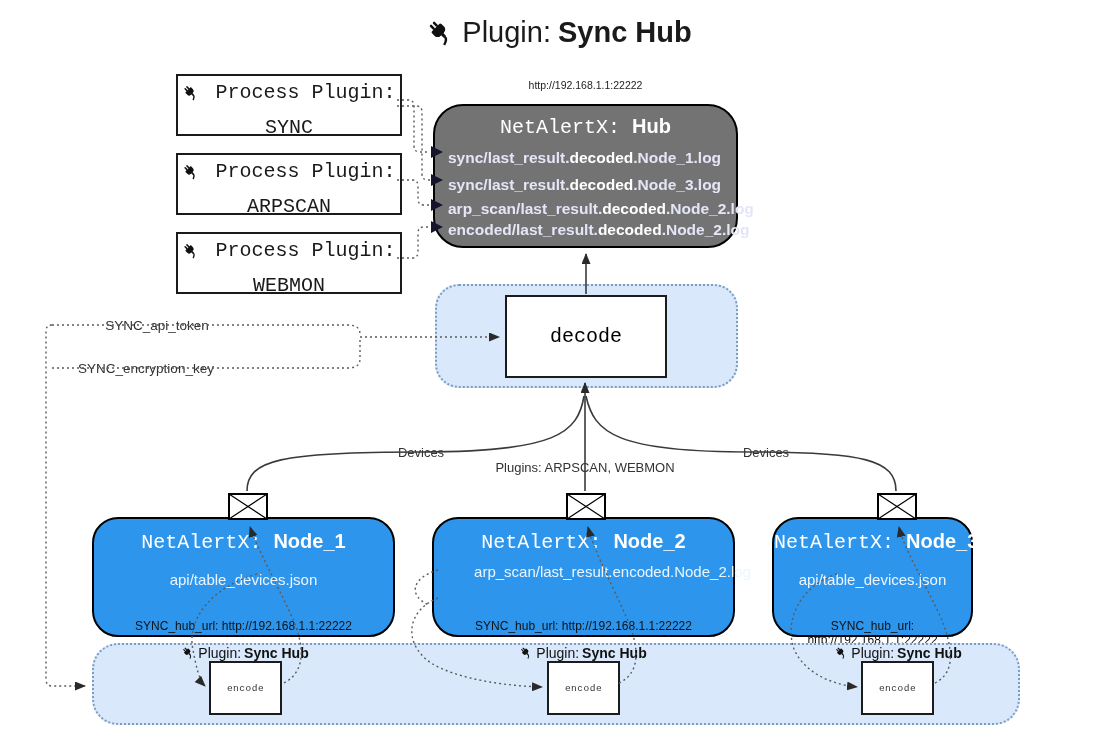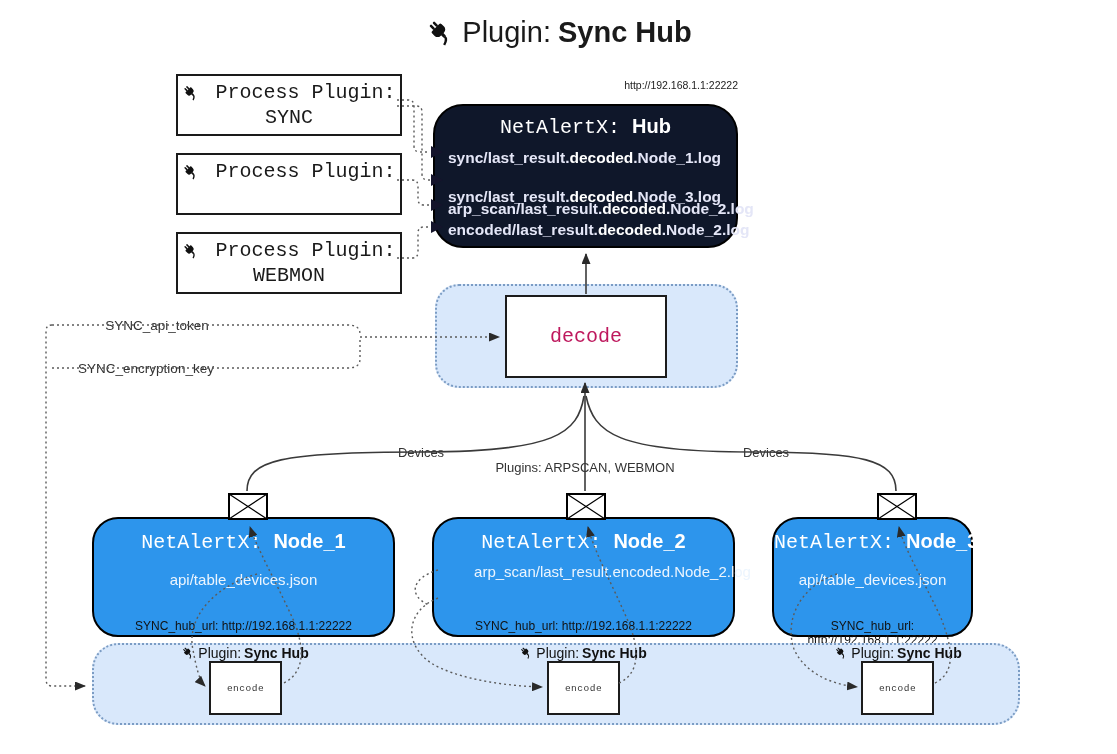--- a/index.html
+++ b/index.html
@@ -10,40 +10,40 @@
   
   .title{position:absolute;left:50%;top:16px;transform:translateX(-50%);
          display:flex;align-items:center;gap:7px;font-size:29px;color:#1a1a1a;white-space:nowrap;}
   .title b{font-weight:bold;}
 
   
   .pbox{position:absolute;left:176px;width:222px;height:58px;background:#fff;
         border:2px solid #1a1a1a;font-family:"Liberation Mono",monospace;
         font-size:20px;color:#1a1a1a;text-align:center;}
   .pline1{display:flex;align-items:center;justify-content:center;gap:15px;margin-top:5px;white-space:nowrap;}
-  .pline2{margin-top:2px;}
-
-  
-  .hub-url{position:absolute;left:433px;top:79px;width:305px;text-align:right;
+  .pline2{margin-top:12px;}
+
+  
+  .hub-url{position:absolute;left:433px;top:79px;width:305px;text-align:center;
            font-size:10.5px;color:#222;}
   .hub{position:absolute;left:433px;top:104px;width:305px;height:144px;
-       background:#0f172a;border:2px solid #000;border-radius:30px;color:#fff;box-sizing:border-box;}
+       background:#737373;border:2px solid #000;border-radius:30px;color:#fff;box-sizing:border-box;}
   .hub-title{position:absolute;top:9px;width:100%;text-align:center;font-size:20px;white-space:nowrap;}
   .mono{font-family:"Liberation Mono",monospace;}
   .hub-line{position:absolute;left:13px;font-size:15.5px;color:#e4e6f7;white-space:nowrap;font-weight:bold;}
   .hub-line b{color:#fff;}
 
   
   .band{position:absolute;background:#d9e8fb;border:2px dotted #7b9cc4;box-sizing:border-box;}
   .band.decodezone{left:435px;top:284px;width:303px;height:104px;border-radius:24px;}
   .band.encodezone{left:92px;top:643px;width:928px;height:82px;border-radius:26px;}
 
   .decode-box{position:absolute;left:505px;top:295px;width:162px;height:83px;background:#fff;
               border:2px solid #1c1c1c;display:flex;align-items:center;justify-content:center;
-              font-family:"Liberation Mono",monospace;font-size:20px;color:#be185d;box-sizing:border-box;}
+              font-family:"Liberation Mono",monospace;font-size:20px;color:#000000;box-sizing:border-box;}
   .encode-box{position:absolute;top:661px;width:73px;height:54px;background:#fff;
               border:2px solid #1c1c1c;display:flex;align-items:center;justify-content:center;
               font-family:"Liberation Mono",monospace;font-size:9.5px;letter-spacing:.5px;
               color:#333;box-sizing:border-box;}
   .encode-label{position:absolute;top:645px;transform:translateX(-50%);display:flex;
                 align-items:center;gap:3px;font-size:14px;color:#111;white-space:nowrap;}
 
   
   .node{position:absolute;top:517px;height:120px;background:#2d95ec;border:2px solid #000;
         border-radius:26px;color:#fff;box-sizing:border-box;}
@@ -84,38 +84,39 @@
     </div>
     <div class="pline2">SYNC</div>
   </div>
   <div class="pbox" style="top:153px;">
     <div class="pline1">
       <svg class="plug-sm" viewBox="0 0 32 32">
           <use href="#plug"></use>
         </svg>
       <span>Process Plugin:</span>
     </div>
+    <div class="pline2">ARPSCAN</div>
   </div>
   <div class="pbox" style="top:232px;">
     <div class="pline1">
       <svg class="plug-sm" viewBox="0 0 32 32">
           <use href="#plug"></use>
         </svg>
       <span>Process Plugin:</span>
     </div>
     <div class="pline2">WEBMON</div>
   </div>
 
   <div class="hub-url">http://192.168.1.1:22222</div>
   <div class="hub">
     <div class="hub-title">
       <span class="mono">NetAlertX: </span><b>Hub</b>
     </div>
     <div class="hub-line" style="top:43px;"><span>sync/last_result.</span><b>decoded</b><span>.Node_1.log</span></div>
-    <div class="hub-line" style="top:82px;"><span>sync/last_result.</span><b>decoded</b><span>.Node_3.log</span></div>
+    <div class="hub-line" style="top:70px;"><span>sync/last_result.</span><b>decoded</b><span>.Node_3.log</span></div>
     <div class="hub-line" style="top:94px;"><span>arp_scan/last_result.</span><b>decoded</b><span>.Node_2.log</span></div>
     <div class="hub-line" style="top:115px;"><span>encoded/last_result.</span><b>decoded</b><span>.Node_2.log</span></div>
   </div>
 
   <div class="band decodezone"></div>
   <div class="decode-box">
     <span>decode</span>
   </div>
 
   <div class="key-label" style="left:157px;top:325px;">SYNC_api_token</div>

